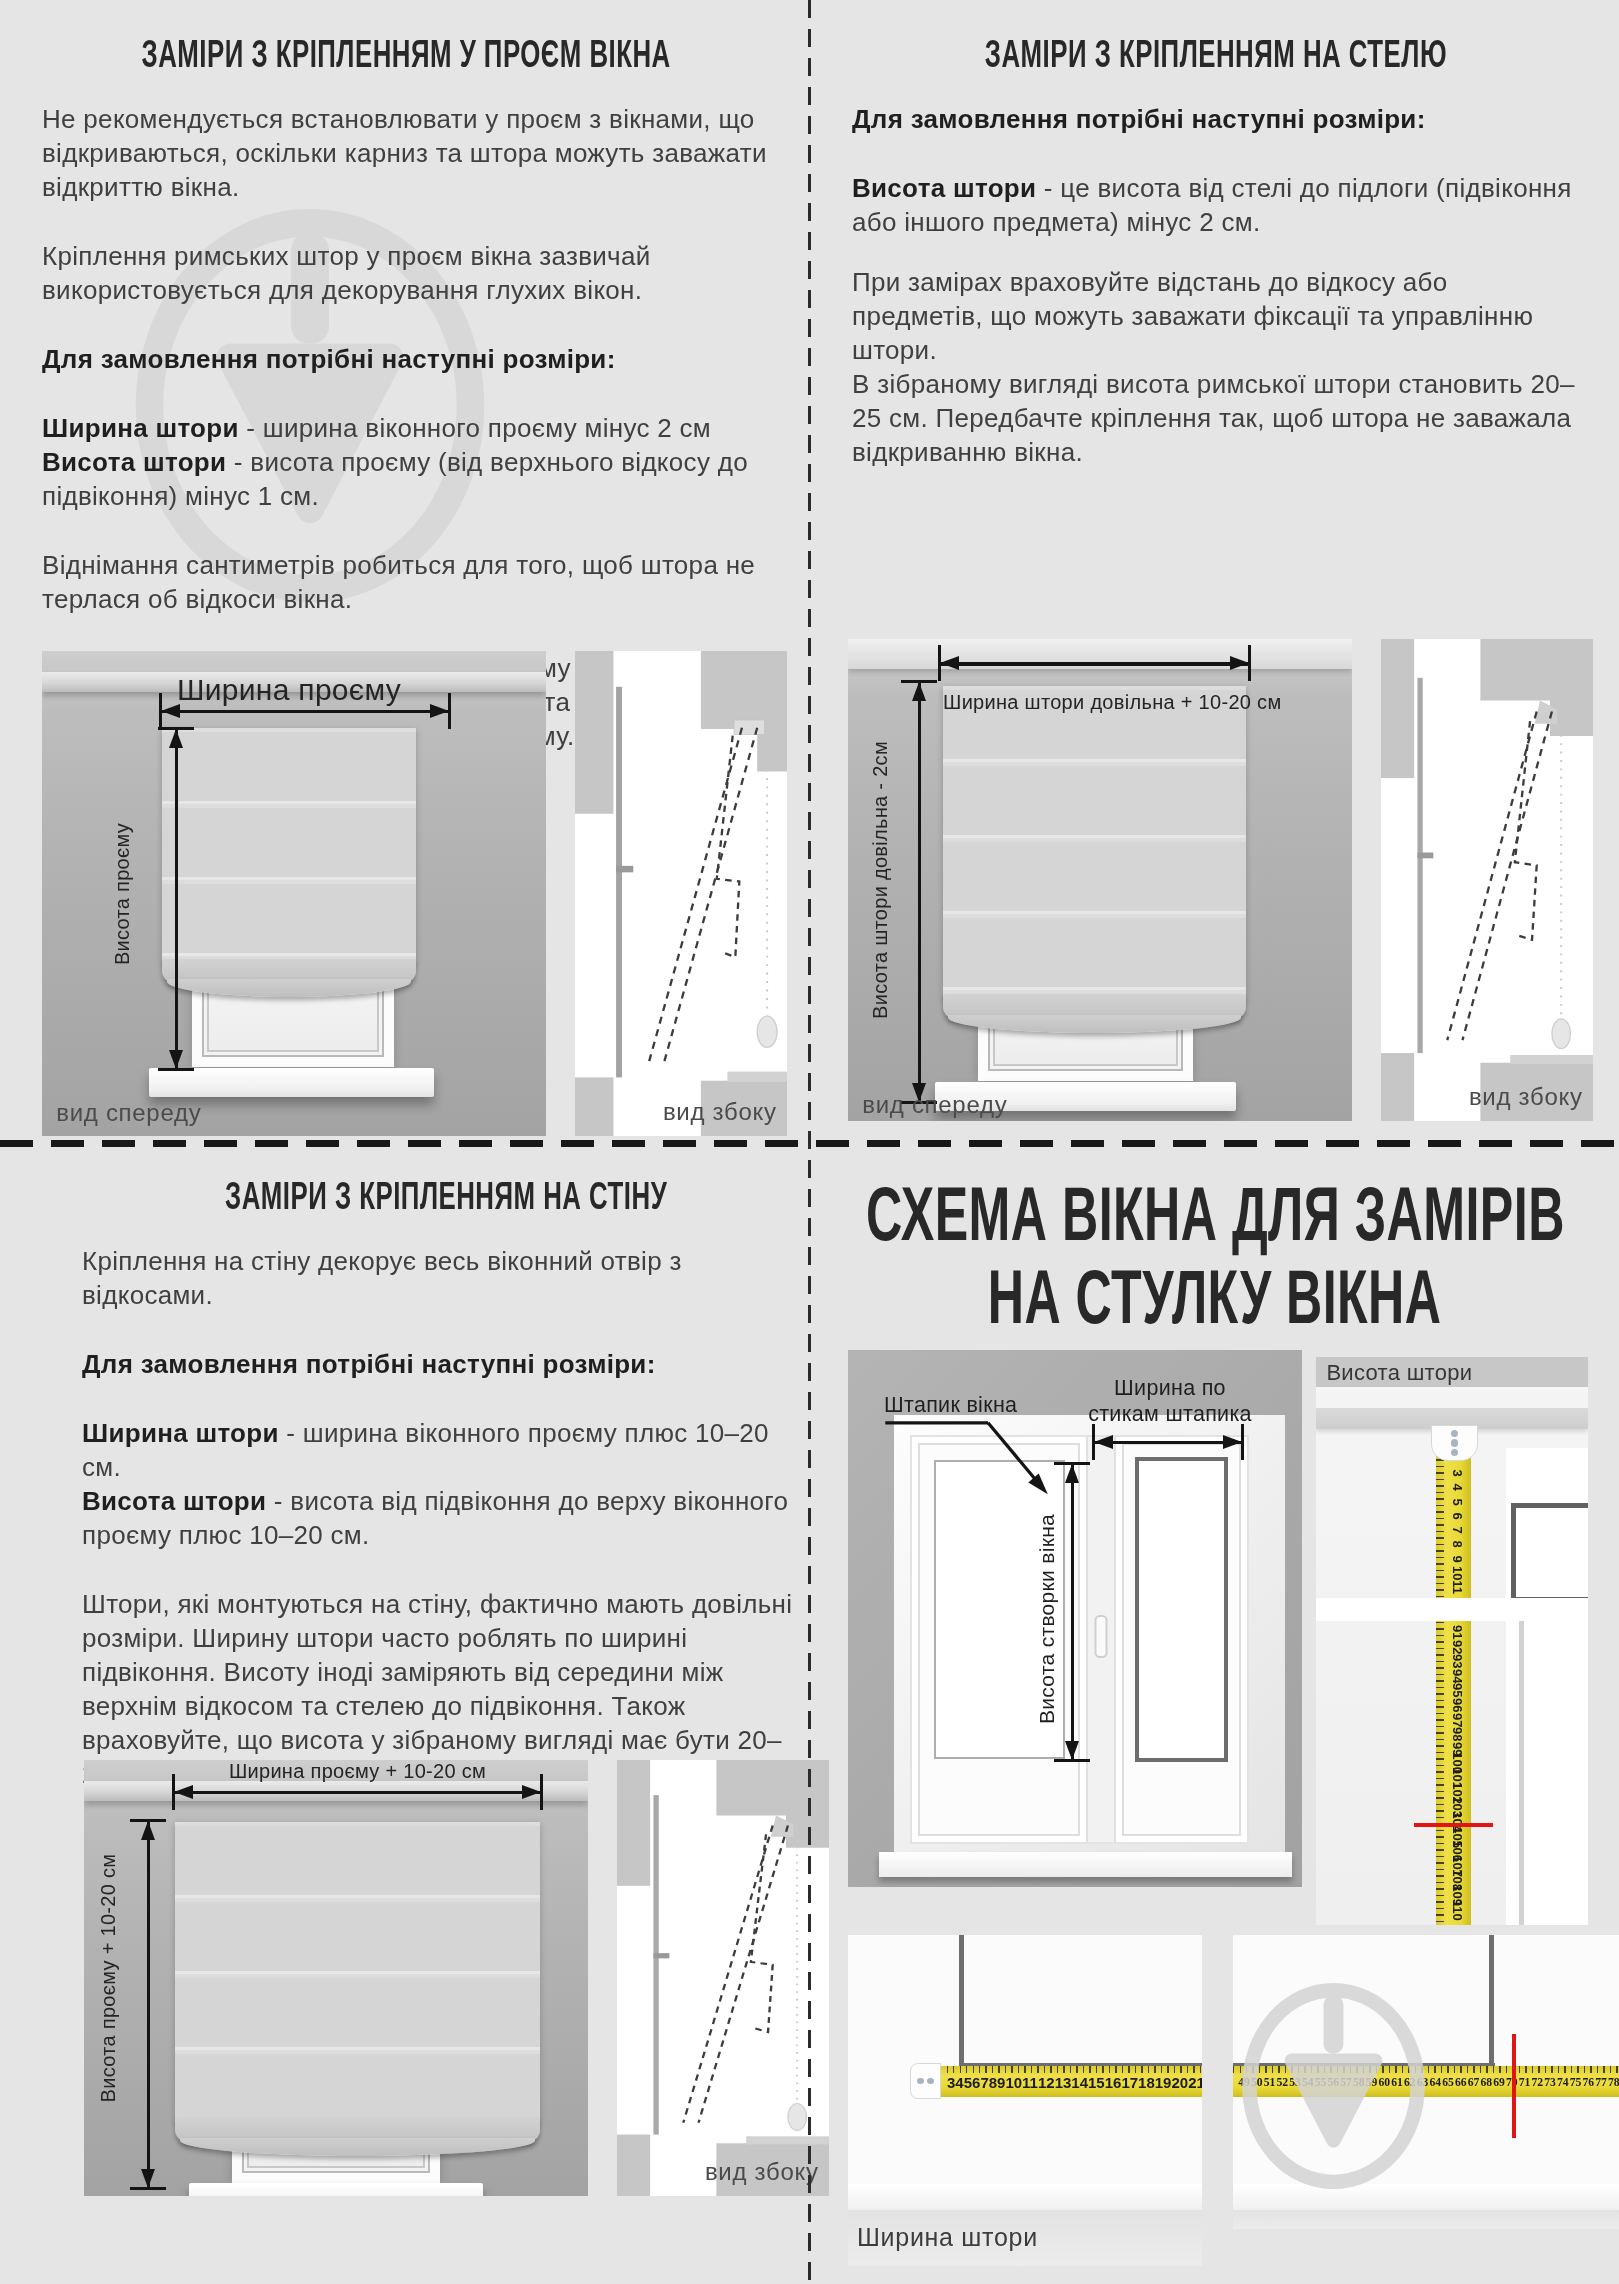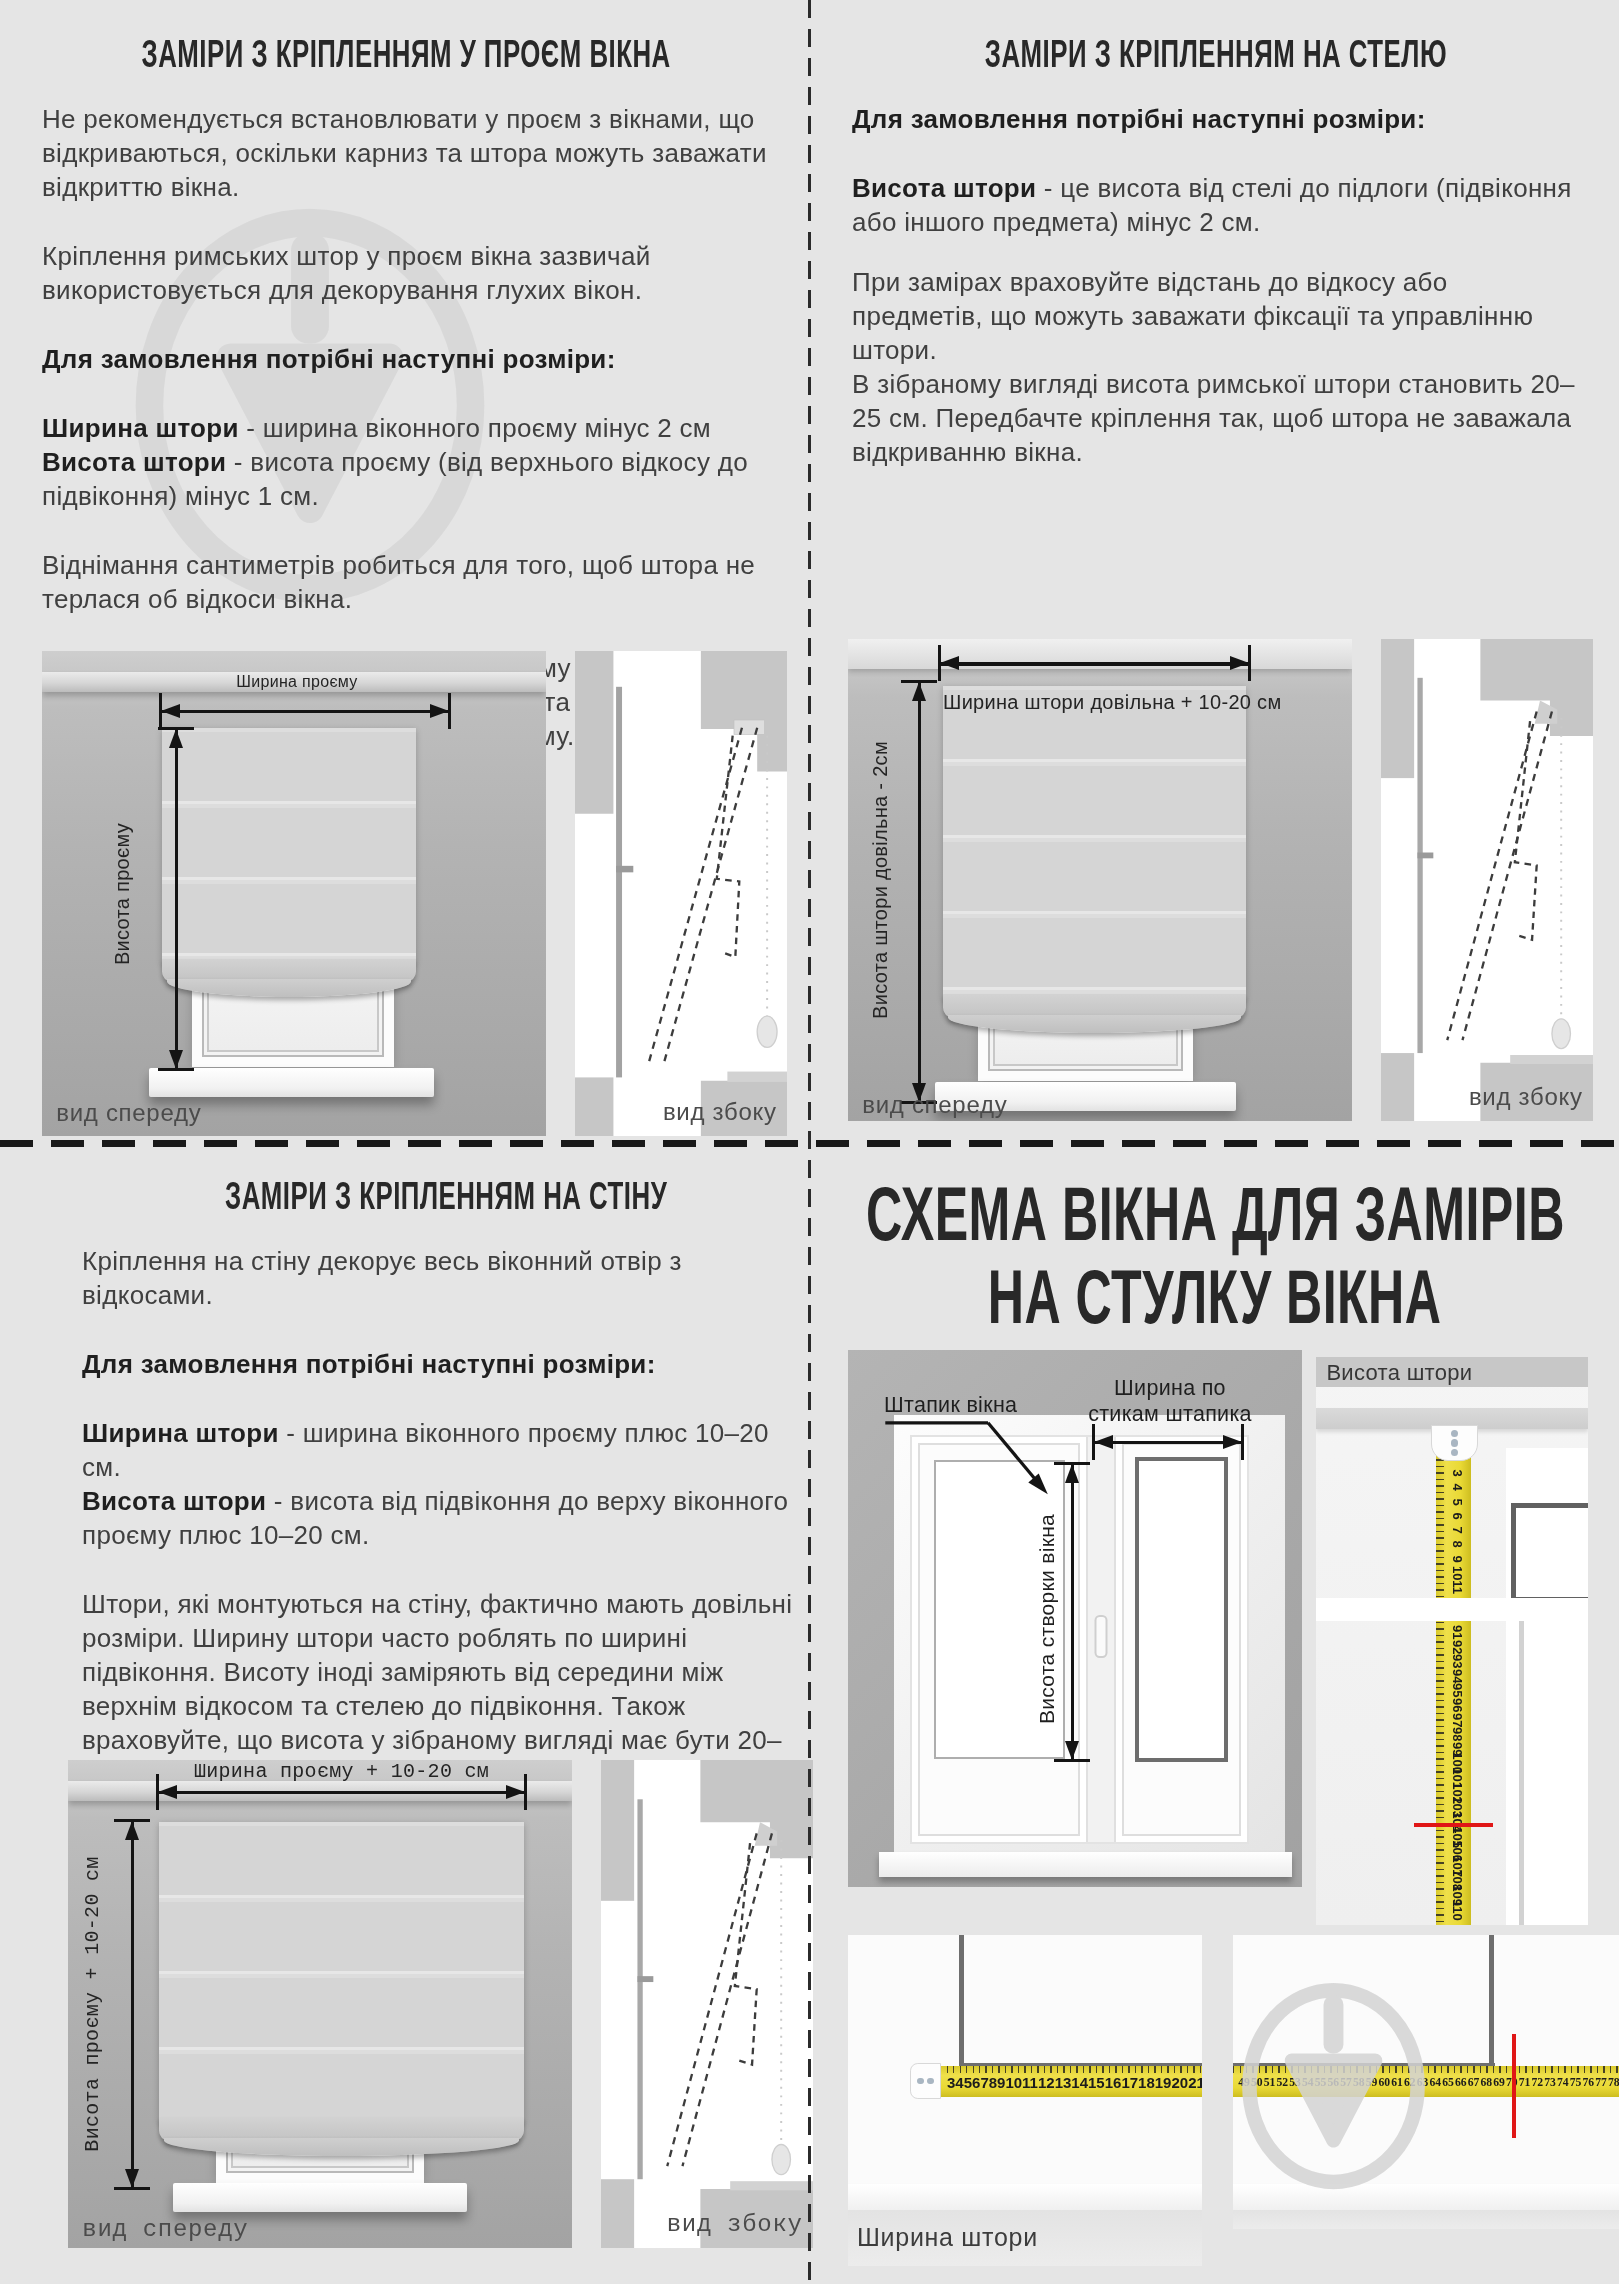--- a/index.html
+++ b/index.html
@@ -36,21 +36,21 @@
   h1.bigttl .cond { font-size:76px; line-height:83px; transform:scaleX(.66); }
 
   p.body { font-size:26px; line-height:34px; letter-spacing:0.3px; color:#404040; margin:0 0 35px; }
   p.body.nogap { margin-bottom:0; }
   p.body b { font-weight:700; color:#1f1f1f; }
 
   
   .figrow { position:absolute; }
   .q1 .figrow { left:42px; top:651px; width:749px; height:485px; }
   .q2 .figrow { left:38px; top:639px;  width:749px; height:482px; }
-  .q3 .figrow { left:28px; top:618px;  width:749px; height:488px;font-family:Liberation Mono, monospace; }
+  .q3 .figrow { left:44px; top:618px;  width:749px; height:436px; }
 
   .front { position:absolute; left:0; top:0; width:504px; height:100%;
     background:linear-gradient(180deg,#cecece 0%,#bdbdbd 12%,#b3b3b3 40%,#a9a9a9 78%,#a3a3a3 100%);
     overflow:hidden; }
   .sideph { position:absolute; left:533px; top:0; width:212px; height:100%; background:#ffffff; overflow:hidden; }
   .sideph svg { width:100%; height:100%; }
 
   .molding { position:absolute; left:0; right:0; top:21px; height:19.5px;
     background:linear-gradient(180deg,#ebebeb 0%,#d6d6d6 55%,#bcbcbc 100%);
     box-shadow:0 3.9px 5.9px rgba(0,0,0,.22); }
@@ -95,21 +95,21 @@
   .dv .tk { position:absolute; left:-17px; height:2.6px; width:36px; background:#141414; }
   .dv .tk.t { top:-2.6px; } .dv .tk.b { bottom:-2.6px; }
 
   .hlab { position:absolute; z-index:6; font-size:20px; color:#242424; white-space:nowrap; text-align:center; letter-spacing:0.3px; }
   .vlab { position:absolute; z-index:6; font-size:20px; color:#242424; white-space:nowrap; letter-spacing:0.3px;
     writing-mode:vertical-rl; transform:rotate(180deg); top:50%; }
   .vlab.mid { transform:rotate(180deg) translateY(50%); }
 
   
   .f1 .blind { left:120px; top:77px; width:254px; height:236px; }
-  .f1 .hlab-w { left:128px; width:254px; top:22px; font-size:16px; }
+  .f1 .hlab-w { left:120px; width:254px; top:22px; font-size:30px; }
   .f1 .dh-w { left:120px; top:59px; width:286px; }
   .f1 .dv-h { left:133px; top:79px; height:338px; }
   .f1 .vlab-h { left:69px; }
   .f1 .win { left:150px; top:195px; width:202px; height:221px; }
   .f1 .sill { left:107px; top:417px; width:285px; }
   .f1 .pcap-f { left:14.3px; top:448px; }
 
   .f2 .blind { left:95px; top:47px; width:303px; height:314px; }
   .f2 .hlab-w { left:95px; width:303px; top:52px; }
   .f2 .dh-w { left:93px; top:23.4px; width:307px; }

